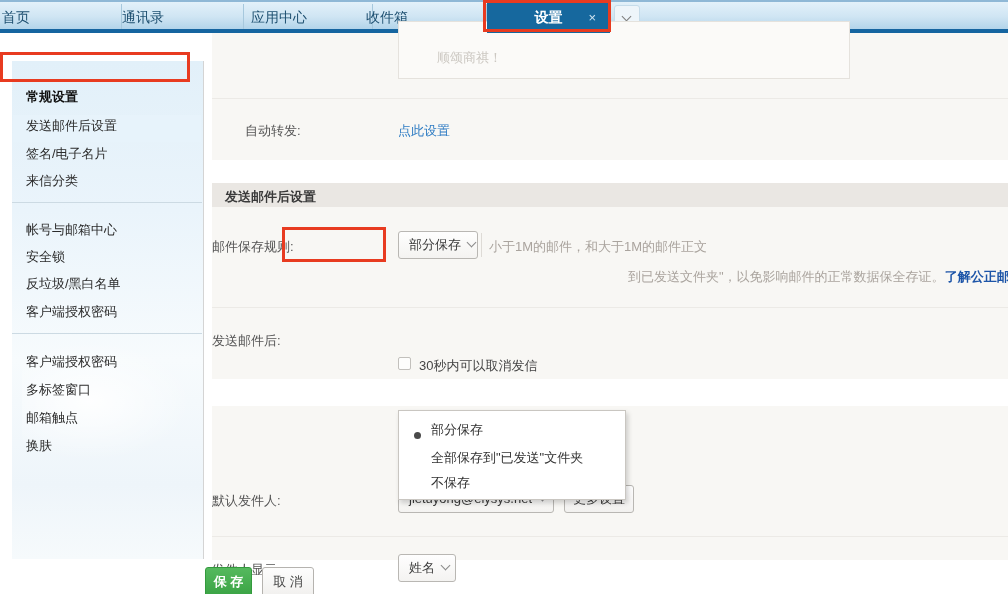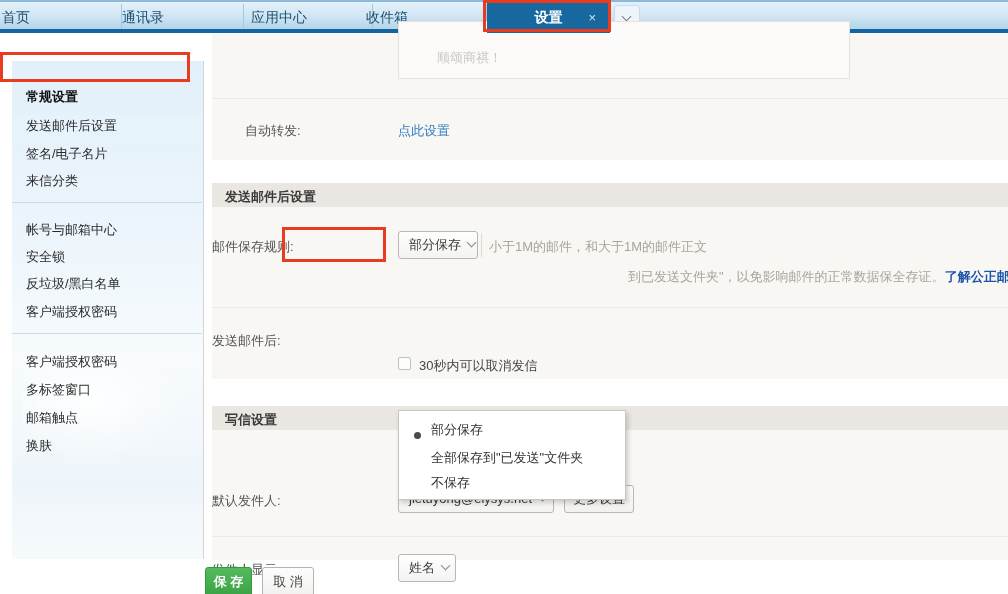--- a/index.html
+++ b/index.html
@@ -172,21 +172,20 @@
         <div class="dd-opt" style="top:33px;">
           <span>全部保存到"已发送"文件夹</span>
         </div>
         <div class="dd-opt" style="top:58px;">
           <span>不保存</span>
         </div>
       </div>
     </div>
 
     <div class="sect" style="top:373px; height:154px;">
-      <div class="sect-head" style="top:0;">写信设置</div>
 
       <div class="row-label" style="left:0px; top:86px; width:166px;">默认发件人:</div>
       <div class="select-btn" style="left:186px; top:79px; width:156px;">
         <span>jietuyong@elysys.net</span><span class="chev"></span>
       </div>
       <div class="push-btn" style="left:352px; top:79px; width:70px;">更多设置</div>
 
       <div class="hdiv" style="top:130px;"></div>
 
       <div class="row-label" style="left:0px; top:155px; width:166px;">发件人显示:</div>

